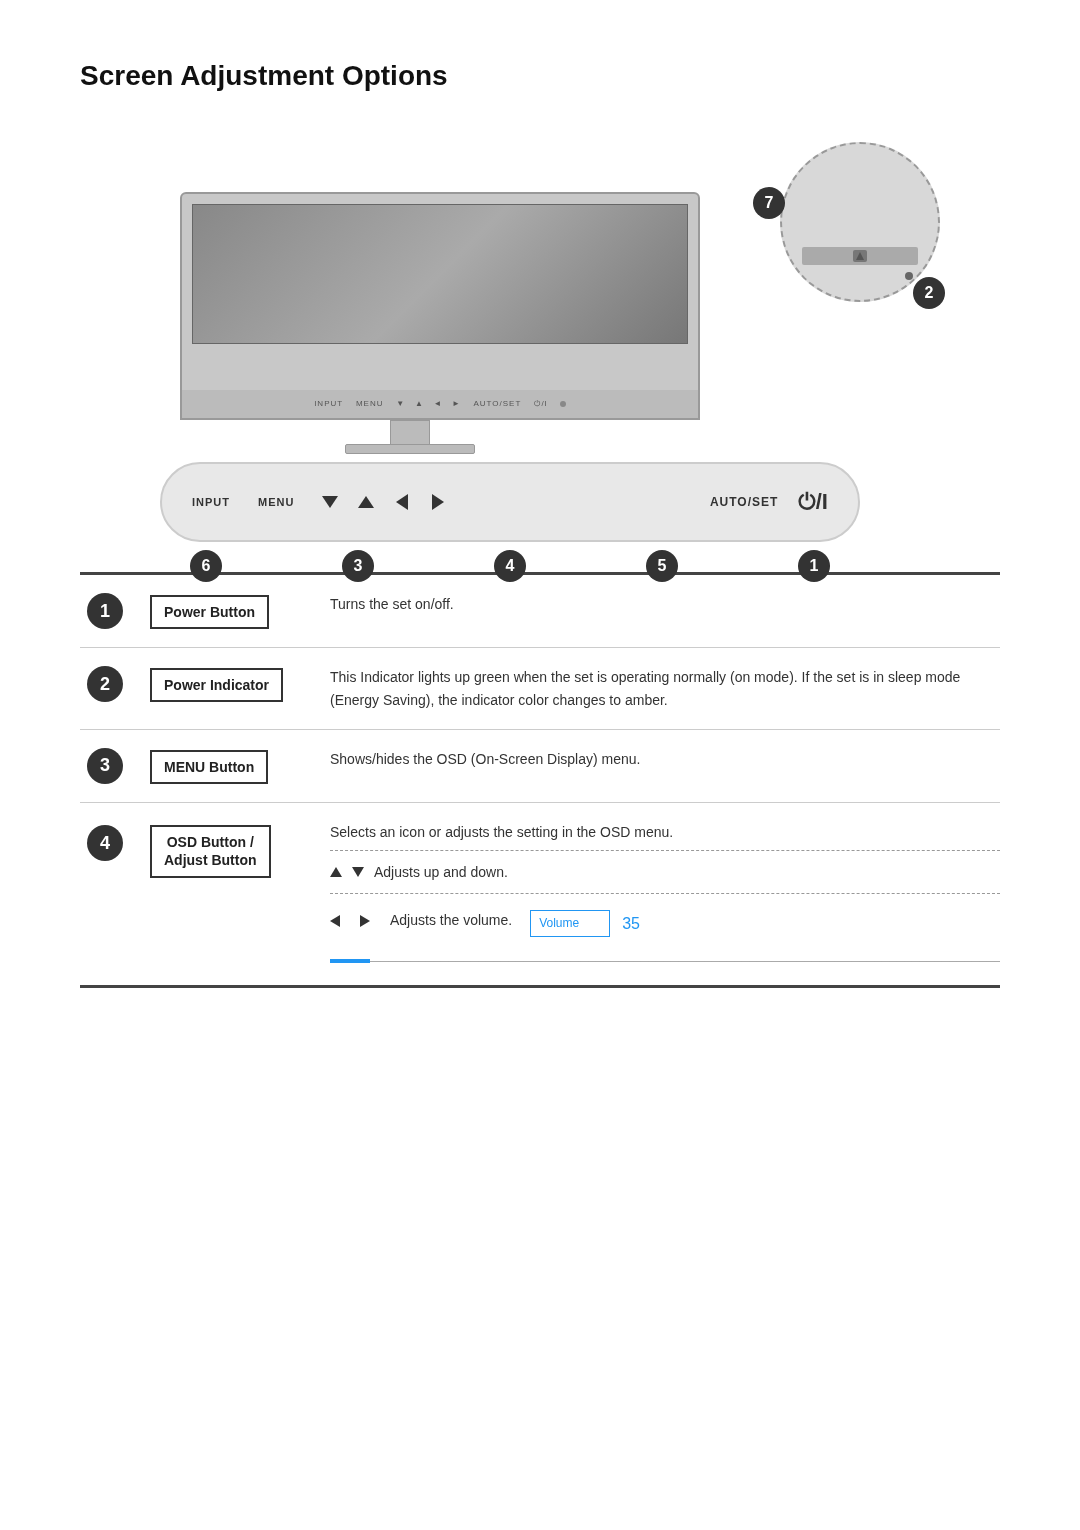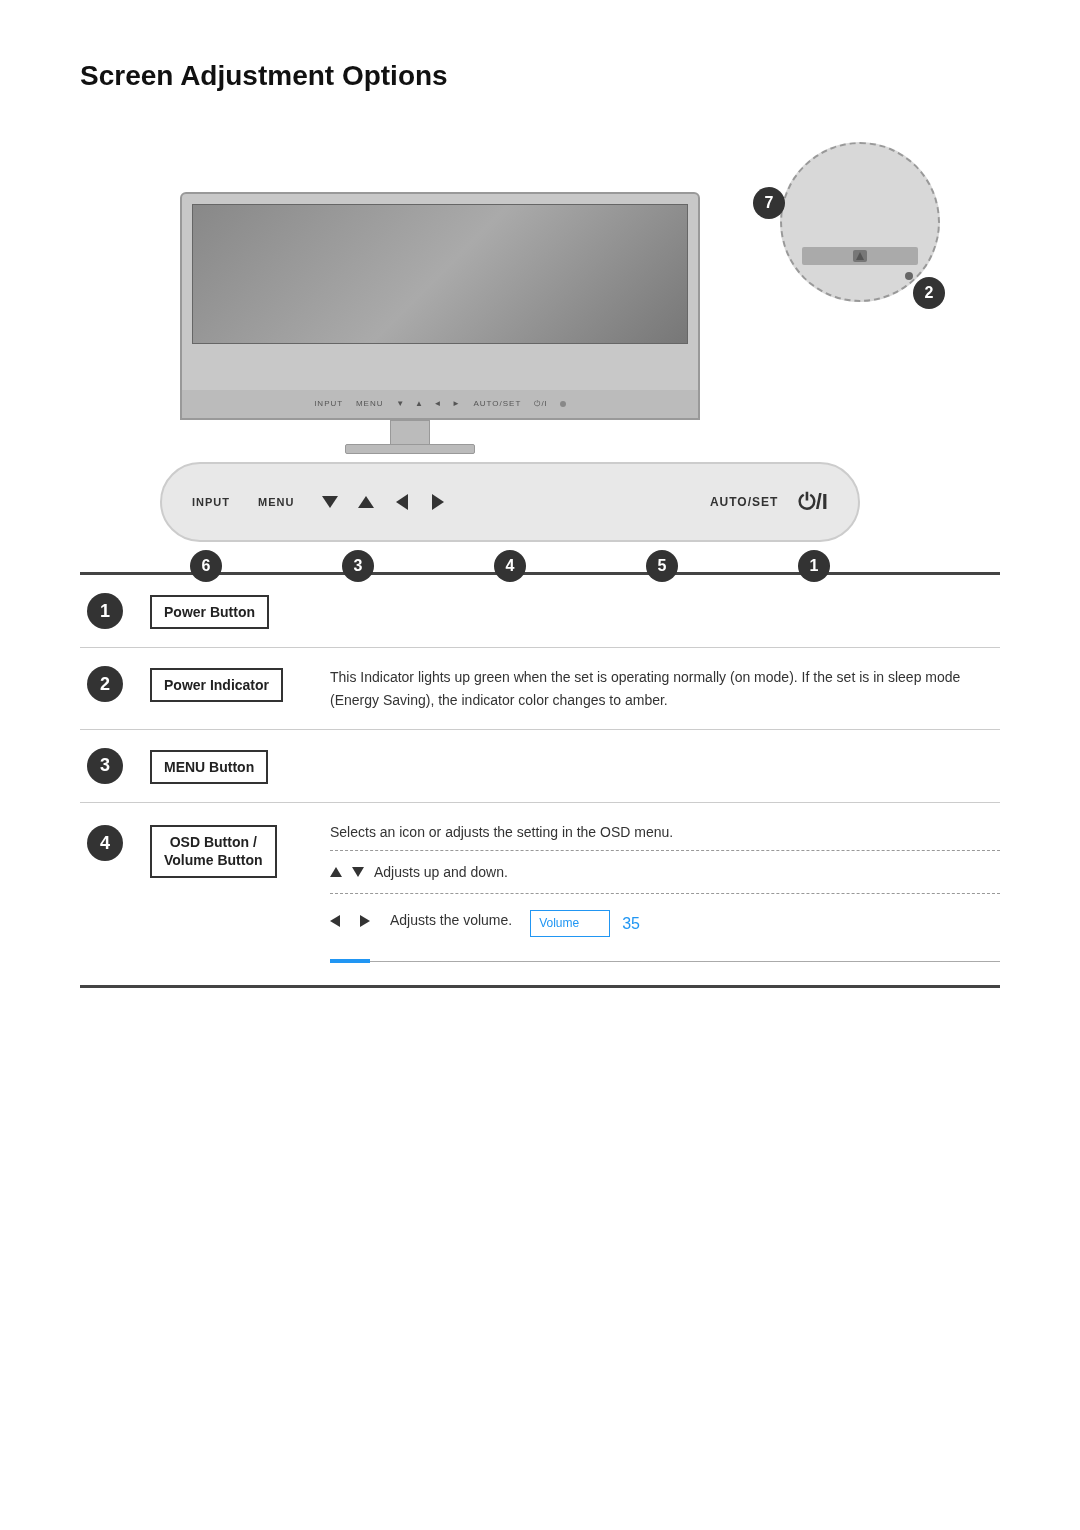--- a/index.html
+++ b/index.html
@@ -461,49 +461,51 @@
 
 <div class="desc-table">
 
   <div class="desc-row">
     <div class="desc-num">
       <div class="circle-num">1</div>
     </div>
     <div class="desc-label">
       <div class="label-box">Power Button</div>
     </div>
+    <div class="desc-text">Turns the set on/off.</div>
   </div>
 
   <div class="desc-row">
     <div class="desc-num">
       <div class="circle-num">2</div>
     </div>
     <div class="desc-label">
       <div class="label-box">Power Indicator</div>
     </div>
     <div class="desc-text">This Indicator lights up green when the set is operating normally (on mode). If the set is in sleep mode (Energy Saving), the indicator color changes to amber.</div>
   </div>
 
   <div class="desc-row">
     <div class="desc-num">
       <div class="circle-num">3</div>
     </div>
     <div class="desc-label">
       <div class="label-box">MENU Button</div>
     </div>
+    <div class="desc-text">Shows/hides the OSD (On-Screen Display) menu.</div>
   </div>
 
   <div class="desc-row" style="align-items:flex-start;">
     <div class="desc-num" style="padding-top:4px;">
       <div class="circle-num">4</div>
     </div>
     <div class="desc-label" style="padding-top:4px;">
       <div class="label-box">
         <span>OSD Button /</span><br>
-        <span>Volume Button</span>
+        <span>Adjust Button</span>
       </div>
     </div>
     <div class="desc-text">
       <span>Selects an icon or adjusts the setting in the OSD menu.</span>
       <hr class="dashed-line">
       <div class="sub-bullet">
         <span class="triangle-up"></span>
         <span class="triangle-down"></span>
         <span>Adjusts up and down.</span>
       </div>

